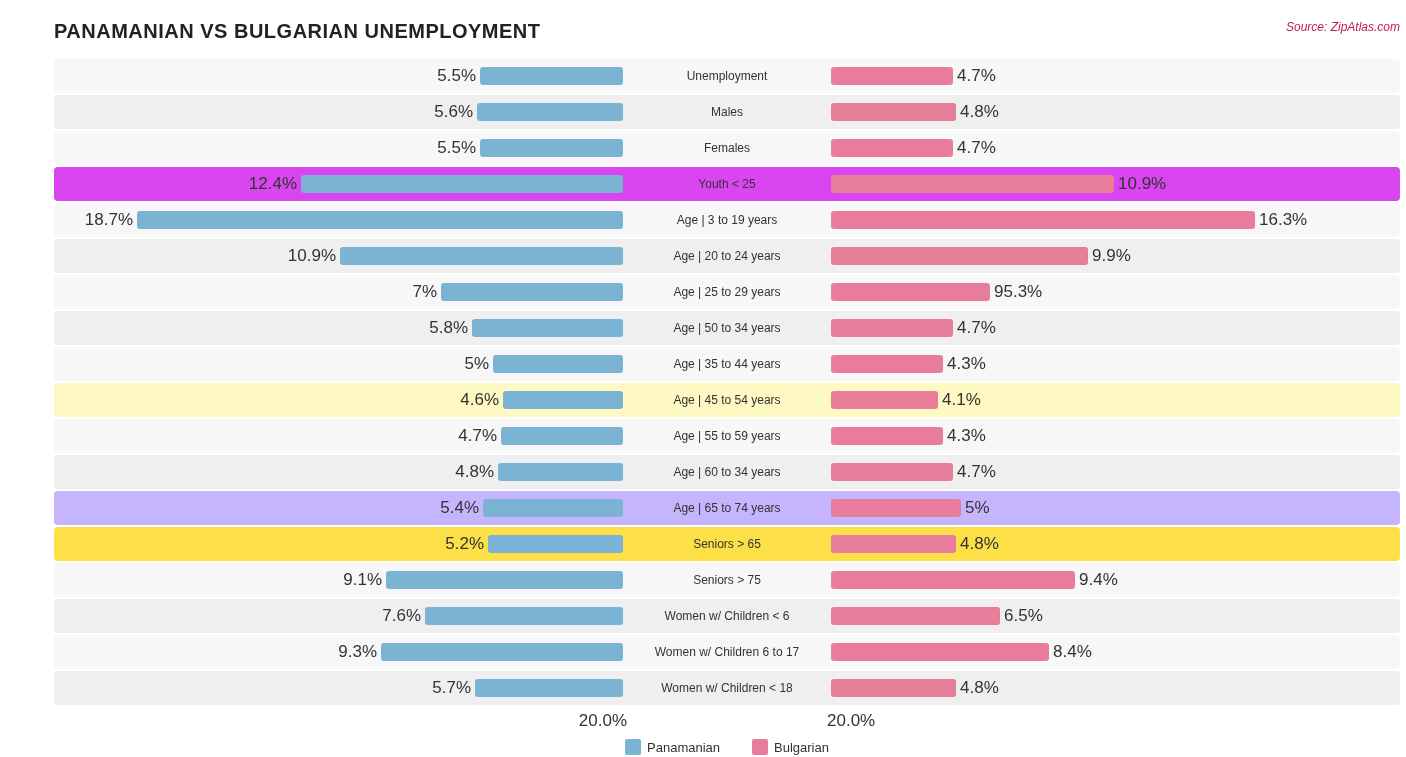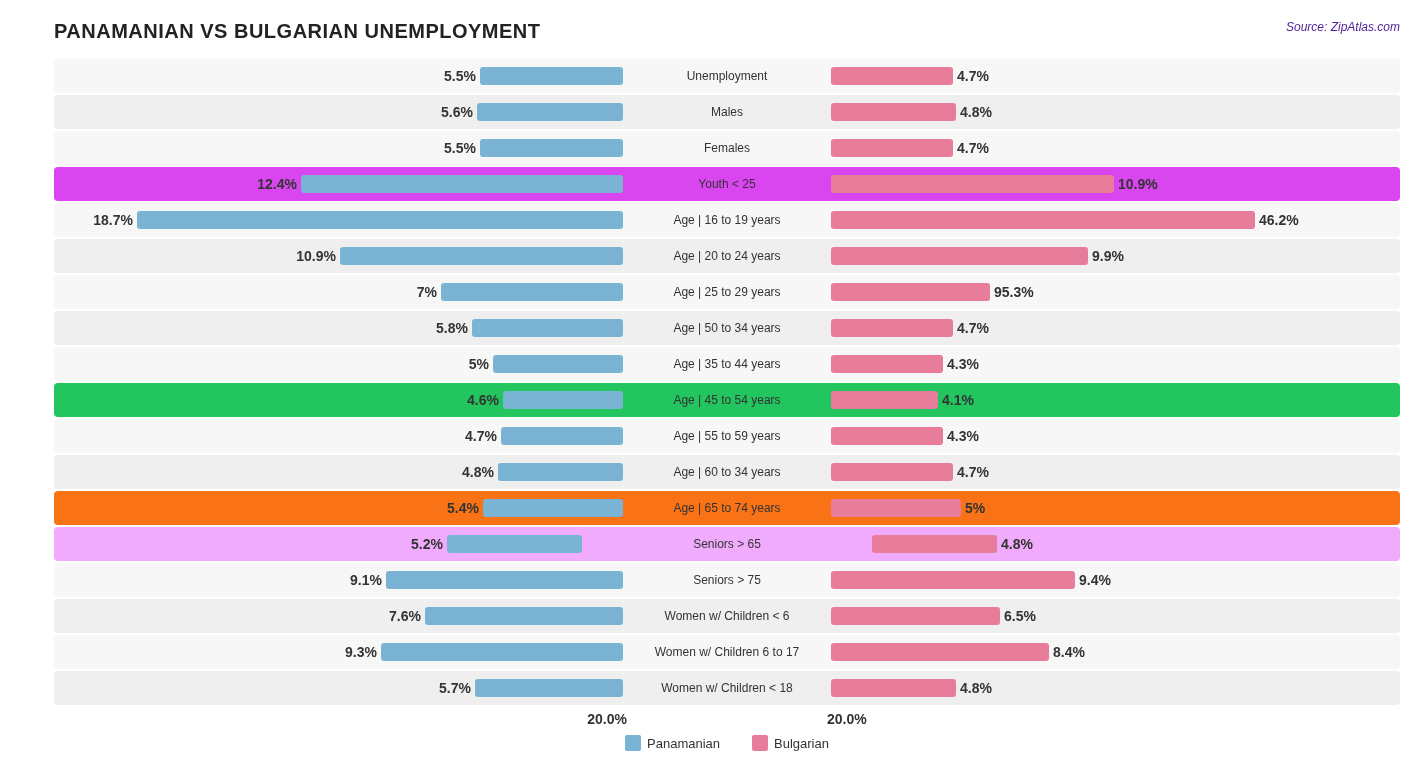--- a/index.html
+++ b/index.html
@@ -23,21 +23,21 @@
     }
     .chart-title {
       font-size: 20px;
       font-weight: bold;
       color: #222;
       text-transform: uppercase;
       letter-spacing: 0.5px;
     }
     .chart-source {
       font-size: 12px;
-      color: #4c1d95;
+      color: #be185d;
       font-style: italic;
     }
     .chart-body {
       width: 100%;
     }
     .bar-row {
       display: flex;
       align-items: center;
       margin-bottom: 2px;
       background: #f7f7f7;
@@ -76,23 +76,23 @@
       justify-content: flex-end;
       width: 100%;
     }
     .bar-right-wrap {
       display: flex;
       align-items: center;
       justify-content: flex-start;
       width: 100%;
     }
     .value-label {
-      font-size: 14px;
+      font-size: 17px;
       color: #333;
-      font-weight: bold;
+      font-weight: normal;
       white-space: nowrap;
     }
     .value-label.left {
       margin-right: 4px;
     }
     .value-label.right {
       margin-left: 4px;
     }
     .bar {
       height: 18px;
@@ -216,25 +216,25 @@
         </div>
       </div>
     </div>
       <div class="bar-row" style="background: rgb(247, 247, 247);">
       <div class="bar-section left" style="width:calc(50% - 100px)">
         <div class="bar-left-wrap">
           <span class="value-label left">18.7%</span>
           <div class="bar panama" style="width:486px; background:#7ab3d4"></div>
         </div>
       </div>
-      <div class="label-center">Age | 16 to 19 years</div>
+      <div class="label-center">Age | 3 to 19 years</div>
       <div class="bar-section right" style="width:calc(50% - 100px)">
         <div class="bar-right-wrap">
           <div class="bar bulgaria" style="width:424px; background:#e87d9b"></div>
-          <span class="value-label right">46.2%</span>
+          <span class="value-label right">16.3%</span>
         </div>
       </div>
     </div>
       <div class="bar-row" style="background: rgb(239, 239, 239);">
       <div class="bar-section left" style="width:calc(50% - 100px)">
         <div class="bar-left-wrap">
           <span class="value-label left">10.9%</span>
           <div class="bar panama" style="width:283px; background:#7ab3d4"></div>
         </div>
       </div>
@@ -284,21 +284,21 @@
         </div>
       </div>
       <div class="label-center">Age | 35 to 44 years</div>
       <div class="bar-section right" style="width:calc(50% - 100px)">
         <div class="bar-right-wrap">
           <div class="bar bulgaria" style="width:112px; background:#e87d9b"></div>
           <span class="value-label right">4.3%</span>
         </div>
       </div>
     </div>
-      <div class="bar-row" style="background: #22c55e;">
+      <div class="bar-row" style="background: #fef9c3;">
       <div class="bar-section left" style="width:calc(50% - 100px)">
         <div class="bar-left-wrap">
           <span class="value-label left">4.6%</span>
           <div class="bar panama" style="width:120px; background:#7ab3d4"></div>
         </div>
       </div>
       <div class="label-center">Age | 45 to 54 years</div>
       <div class="bar-section right" style="width:calc(50% - 100px)">
         <div class="bar-right-wrap">
           <div class="bar bulgaria" style="width:107px; background:#e87d9b"></div>
@@ -329,36 +329,36 @@
         </div>
       </div>
       <div class="label-center">Age | 60 to 34 years</div>
       <div class="bar-section right" style="width:calc(50% - 100px)">
         <div class="bar-right-wrap">
           <div class="bar bulgaria" style="width:122px; background:#e87d9b"></div>
           <span class="value-label right">4.7%</span>
         </div>
       </div>
     </div>
-      <div class="bar-row" style="background: #f97316;">
+      <div class="bar-row" style="background: #c4b5fd;">
       <div class="bar-section left" style="width:calc(50% - 100px)">
         <div class="bar-left-wrap">
           <span class="value-label left">5.4%</span>
           <div class="bar panama" style="width:140px; background:#7ab3d4"></div>
         </div>
       </div>
       <div class="label-center">Age | 65 to 74 years</div>
       <div class="bar-section right" style="width:calc(50% - 100px)">
         <div class="bar-right-wrap">
           <div class="bar bulgaria" style="width:130px; background:#e87d9b"></div>
           <span class="value-label right">5%</span>
         </div>
       </div>
     </div>
-      <div class="bar-row" style="background: #f0abfc; gap: 41px;">
+      <div class="bar-row" style="background: #fde047;">
       <div class="bar-section left" style="width:calc(50% - 100px)">
         <div class="bar-left-wrap">
           <span class="value-label left">5.2%</span>
           <div class="bar panama" style="width:135px; background:#7ab3d4"></div>
         </div>
       </div>
       <div class="label-center">Seniors &gt; 65</div>
       <div class="bar-section right" style="width:calc(50% - 100px)">
         <div class="bar-right-wrap">
           <div class="bar bulgaria" style="width:125px; background:#e87d9b"></div>

